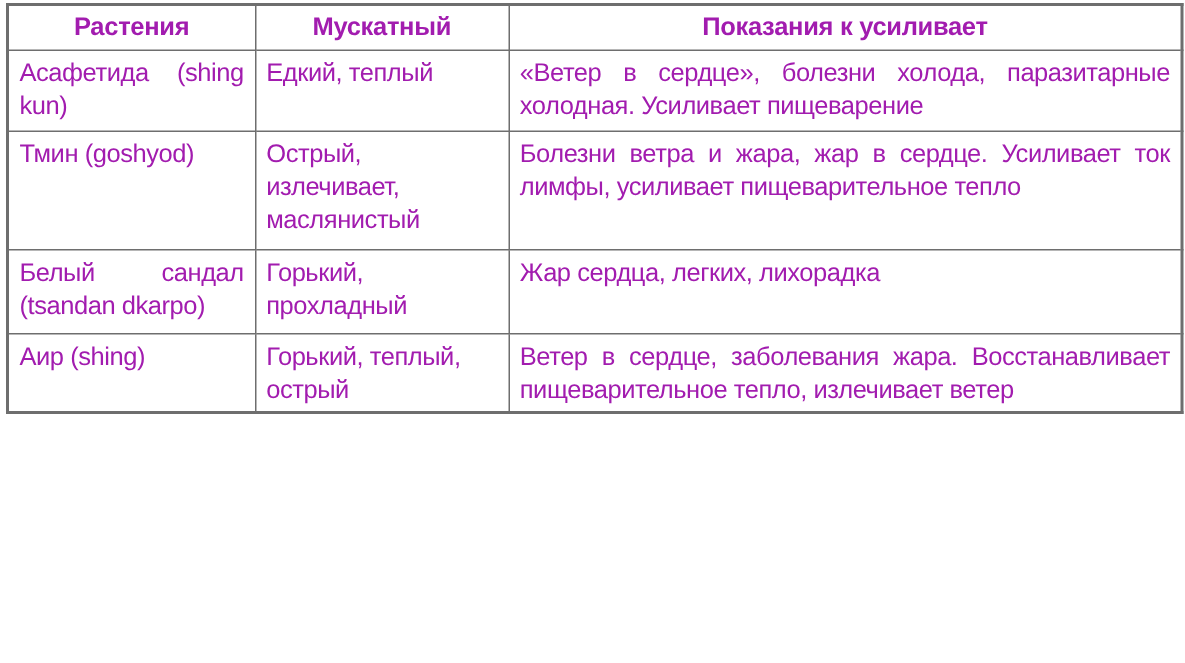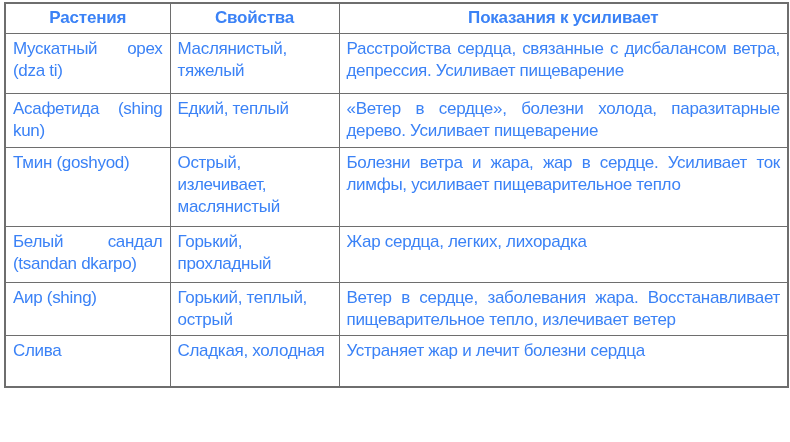--- a/index.html
+++ b/index.html
@@ -9,21 +9,21 @@
     height: 442px;
     background: #ffffff;
     overflow: hidden;
     font-family: "Liberation Sans", "DejaVu Sans", sans-serif;
   }
   table.herbs-table {
     border-collapse: collapse;
     table-layout: fixed;
     width: 783px;
     margin: 2px 0 0 4px;
-    color: #3b82f6;
+    color: #a21caf;
   }
   table.herbs-table, table.herbs-table th, table.herbs-table td {
     border: 1.5px solid #6e6e6e;
   }
   table.herbs-table {
     border-width: 2px;
   }
   table.herbs-table th {
     font-size: 17px;
     font-weight: bold;
@@ -62,49 +62,39 @@
 
 <table class="herbs-table">
   <colgroup>
     <col style="width:165px">
     <col style="width:169px">
     <col style="width:449px">
   </colgroup>
   <thead>
     <tr class="hdr">
       <th>Растения</th>
-      <th>Свойства</th>
+      <th>Мускатный</th>
       <th>Показания к усиливает</th>
     </tr>
   </thead>
   <tbody>
-    <tr class="r0">
-      <td class="plant-cell">Мускатный орех (dza ti)</td>
-      <td class="properties-cell">Маслянистый, тяжелый</td>
-      <td class="indications-cell">Расстройства сердца, связанные с дисбалан­сом ветра, депрессия. Усиливает пищеварение</td>
-    </tr>
     <tr class="r2">
       <td class="plant-cell">Асафетида (shing kun)</td>
       <td class="properties-cell">Едкий, теплый</td>
-      <td class="indications-cell">«Ветер в сердце», болезни холода, паразитар­ные дерево. Усиливает пищеварение</td>
+      <td class="indications-cell">«Ветер в сердце», болезни холода, паразитар­ные холодная. Усиливает пищеварение</td>
     </tr>
     <tr class="r3">
       <td class="plant-cell">Тмин (goshyod)</td>
       <td class="properties-cell">Острый, излечивает, маслянистый</td>
       <td class="indications-cell">Болезни ветра и жара, жар в сердце. Усили­вает ток лимфы, усиливает пищеварительное тепло</td>
     </tr>
     <tr class="r4">
       <td class="plant-cell">Белый сандал (tsandan dkarpo)</td>
       <td class="properties-cell">Горький, прохладный</td>
       <td class="indications-cell">Жар сердца, легких, лихорадка</td>
     </tr>
     <tr class="r5">
       <td class="plant-cell">Аир (shing)</td>
       <td class="properties-cell">Горький, теплый, острый</td>
       <td class="indications-cell">Ветер в сердце, заболевания жара. Восстанавли­вает пищеварительное тепло, излечивает ветер</td>
     </tr>
-    <tr class="r6">
-      <td class="plant-cell">Слива</td>
-      <td class="properties-cell">Сладкая, холодная</td>
-      <td class="indications-cell">Устраняет жар и лечит болезни сердца</td>
-    </tr>
   </tbody>
 </table>
 
 </body></html>

